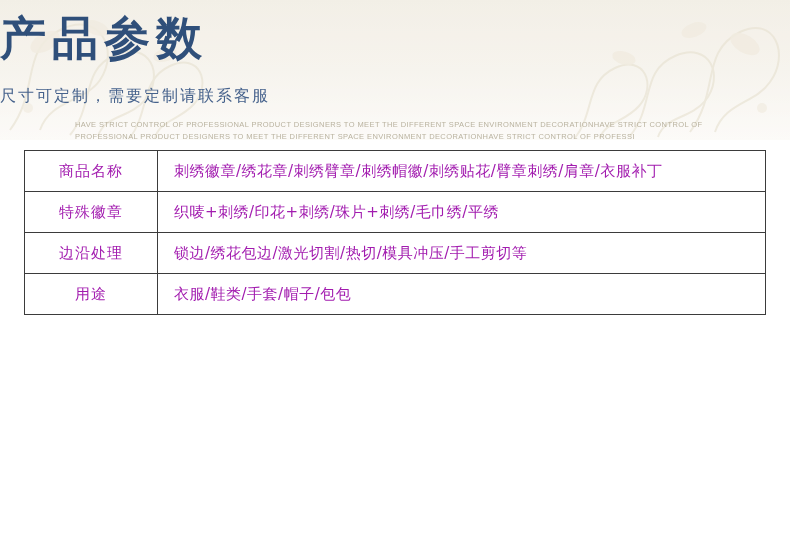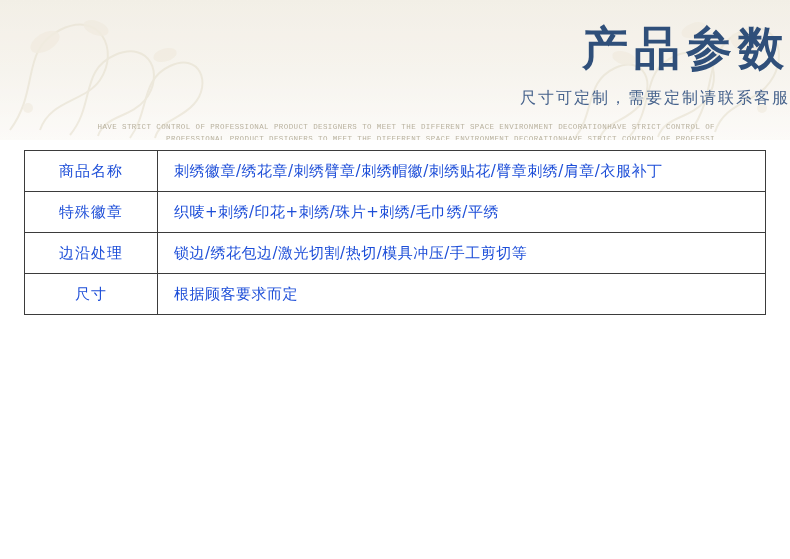--- a/index.html
+++ b/index.html
@@ -31,50 +31,49 @@
     position: absolute;
     top: 0;
     left: 0;
     width: 790px;
     height: 140px;
     opacity: 0.5;
   }
   .banner-inner {
     position: relative;
     z-index: 2;
-    text-align: right;
-    padding-top: 20px;
+    text-align: left;
+    padding-top: 10px;
   }
   .banner-title {
     font-family: "DejaVu Sans", "Liberation Sans", sans-serif;
     font-size: 46px;
     font-weight: bold;
     letter-spacing: 6px;
     color: #2f4f7a;
     line-height: 56px;
     margin: 0;
   }
   .banner-sub {
     font-family: Liberation Serif, serif;
     font-size: 16px;
     color: #46628c;
     letter-spacing: 2px;
-    margin-top: 12px;
+    margin-top: 20px;
   }
   .banner-eng {
     margin-top: 12px;
     font-size: 7.5px;
     color: #b9b29f;
     letter-spacing: 0.4px;
     line-height: 12px;
     max-width: 640px;
     margin-left: auto;
     margin-right: auto;
     text-transform: uppercase;
-    font-family: Liberation Mono, monospace;
   }
   
   .table-wrap {
     position: absolute;
     left: 24px;
     top: 150px;
     width: 742px;
   }
   table.spec {
     border-collapse: collapse;
@@ -82,21 +81,21 @@
     table-layout: fixed;
     background: #ffffff;
   }
   table.spec tr {
     height: 41px;
   }
   table.spec td {
     border: 1px solid #3b3b3b;
     font-family: "DejaVu Sans", "Liberation Sans", sans-serif;
     font-size: 15px;
-    color: #1d4ed8;
+    color: #a21caf;
     padding: 0 10px;
     vertical-align: middle;
   }
   table.spec td.label {
     width: 112px;
     text-align: center;
     letter-spacing: 1px;
     white-space: nowrap;
   }
   table.spec td.value {
@@ -154,21 +153,21 @@
         </tr>
         <tr>
           <td class="label">特殊徽章</td>
           <td class="value">织唛+刺绣/印花+刺绣/珠片+刺绣/毛巾绣/平绣</td>
         </tr>
         <tr>
           <td class="label">边沿处理</td>
           <td class="value">锁边/绣花包边/激光切割/热切/模具冲压/手工剪切等</td>
         </tr>
         <tr>
-          <td class="label">尺寸</td>
-          <td class="value">根据顾客要求而定</td>
+          <td class="label">用途</td>
+          <td class="value">衣服/鞋类/手套/帽子/包包</td>
         </tr>
 
       </tbody>
     </table>
   </div>
 
 </div>
 
 </body></html>

